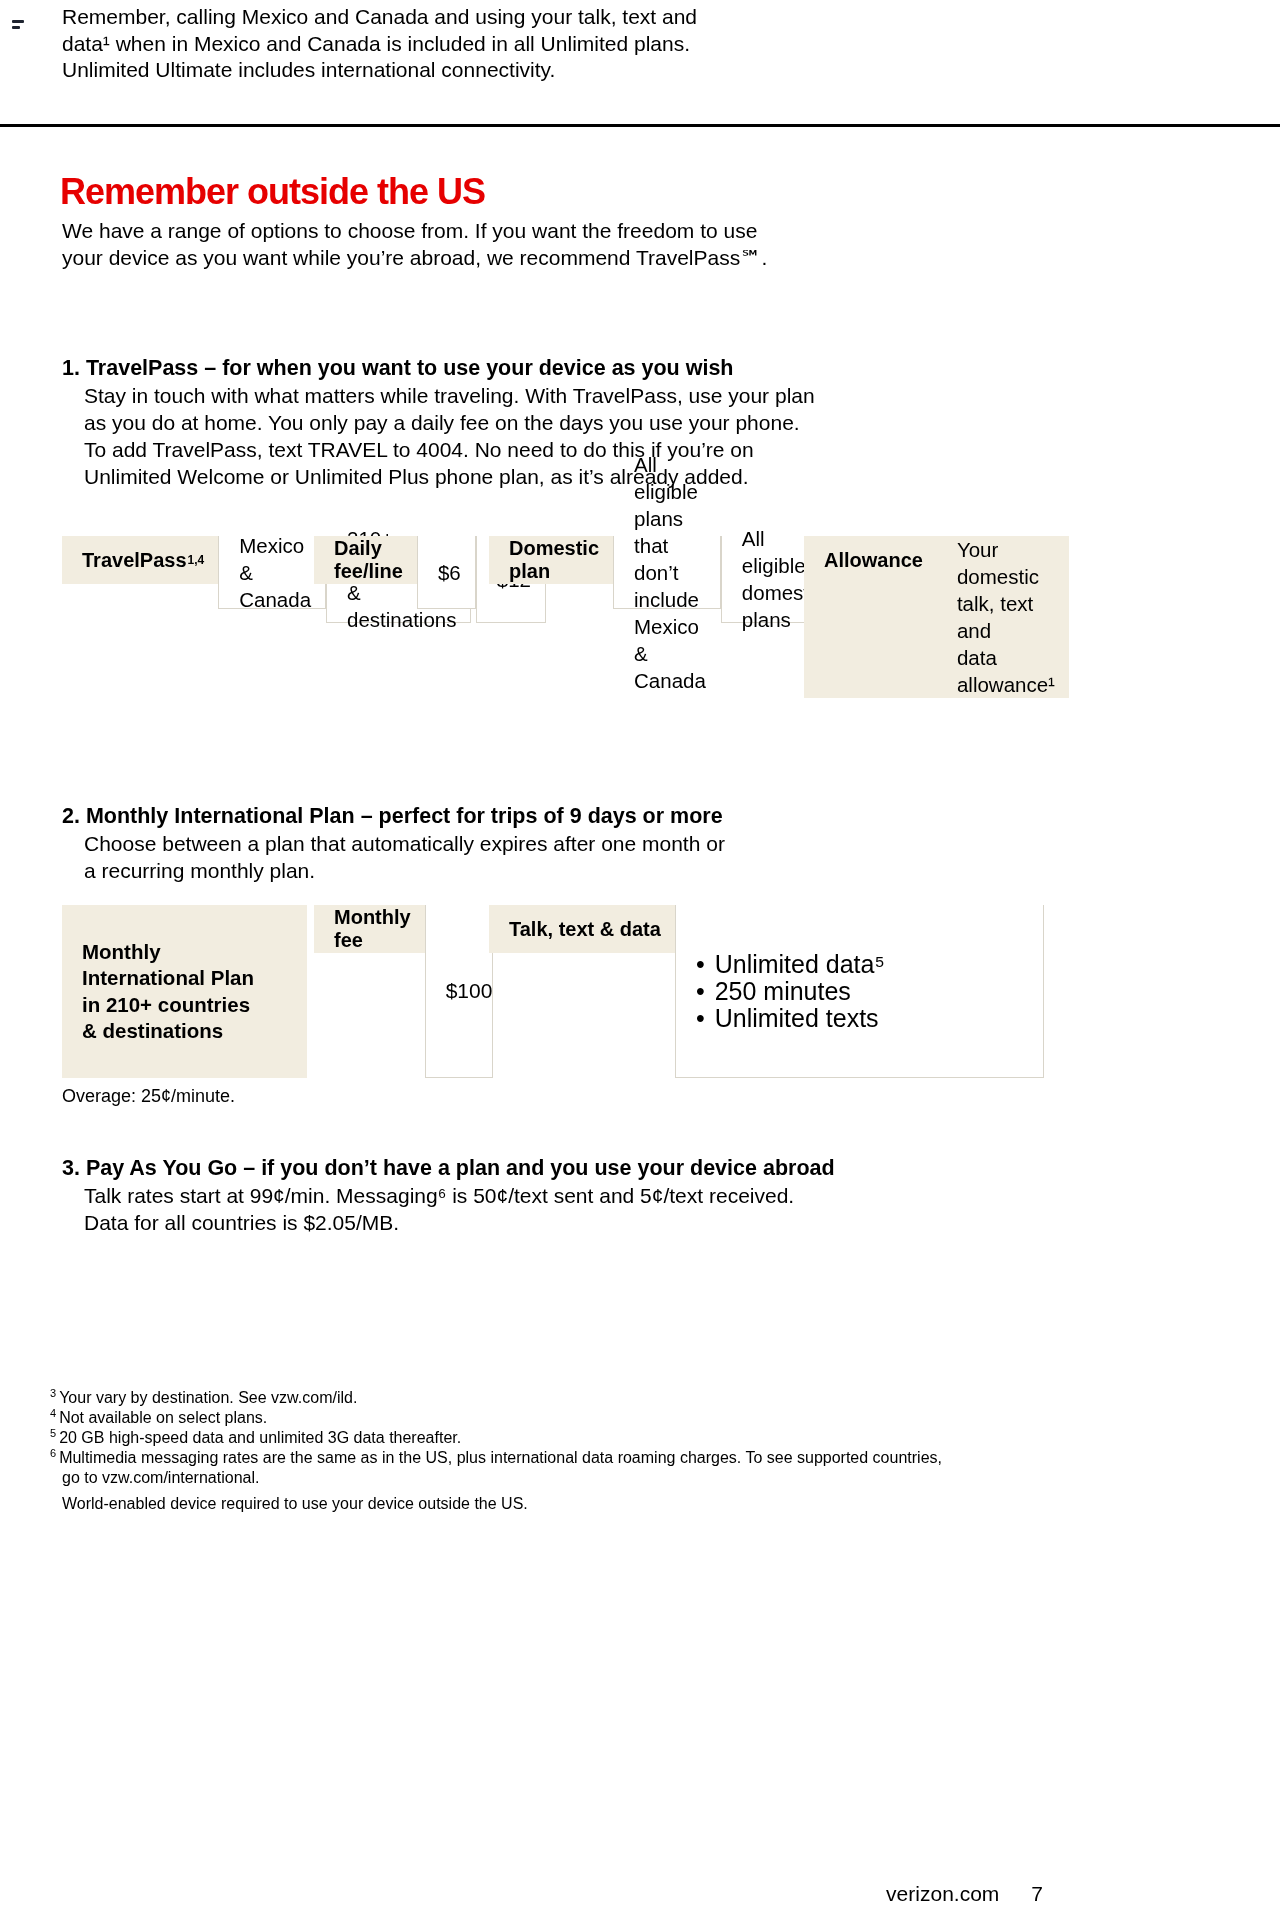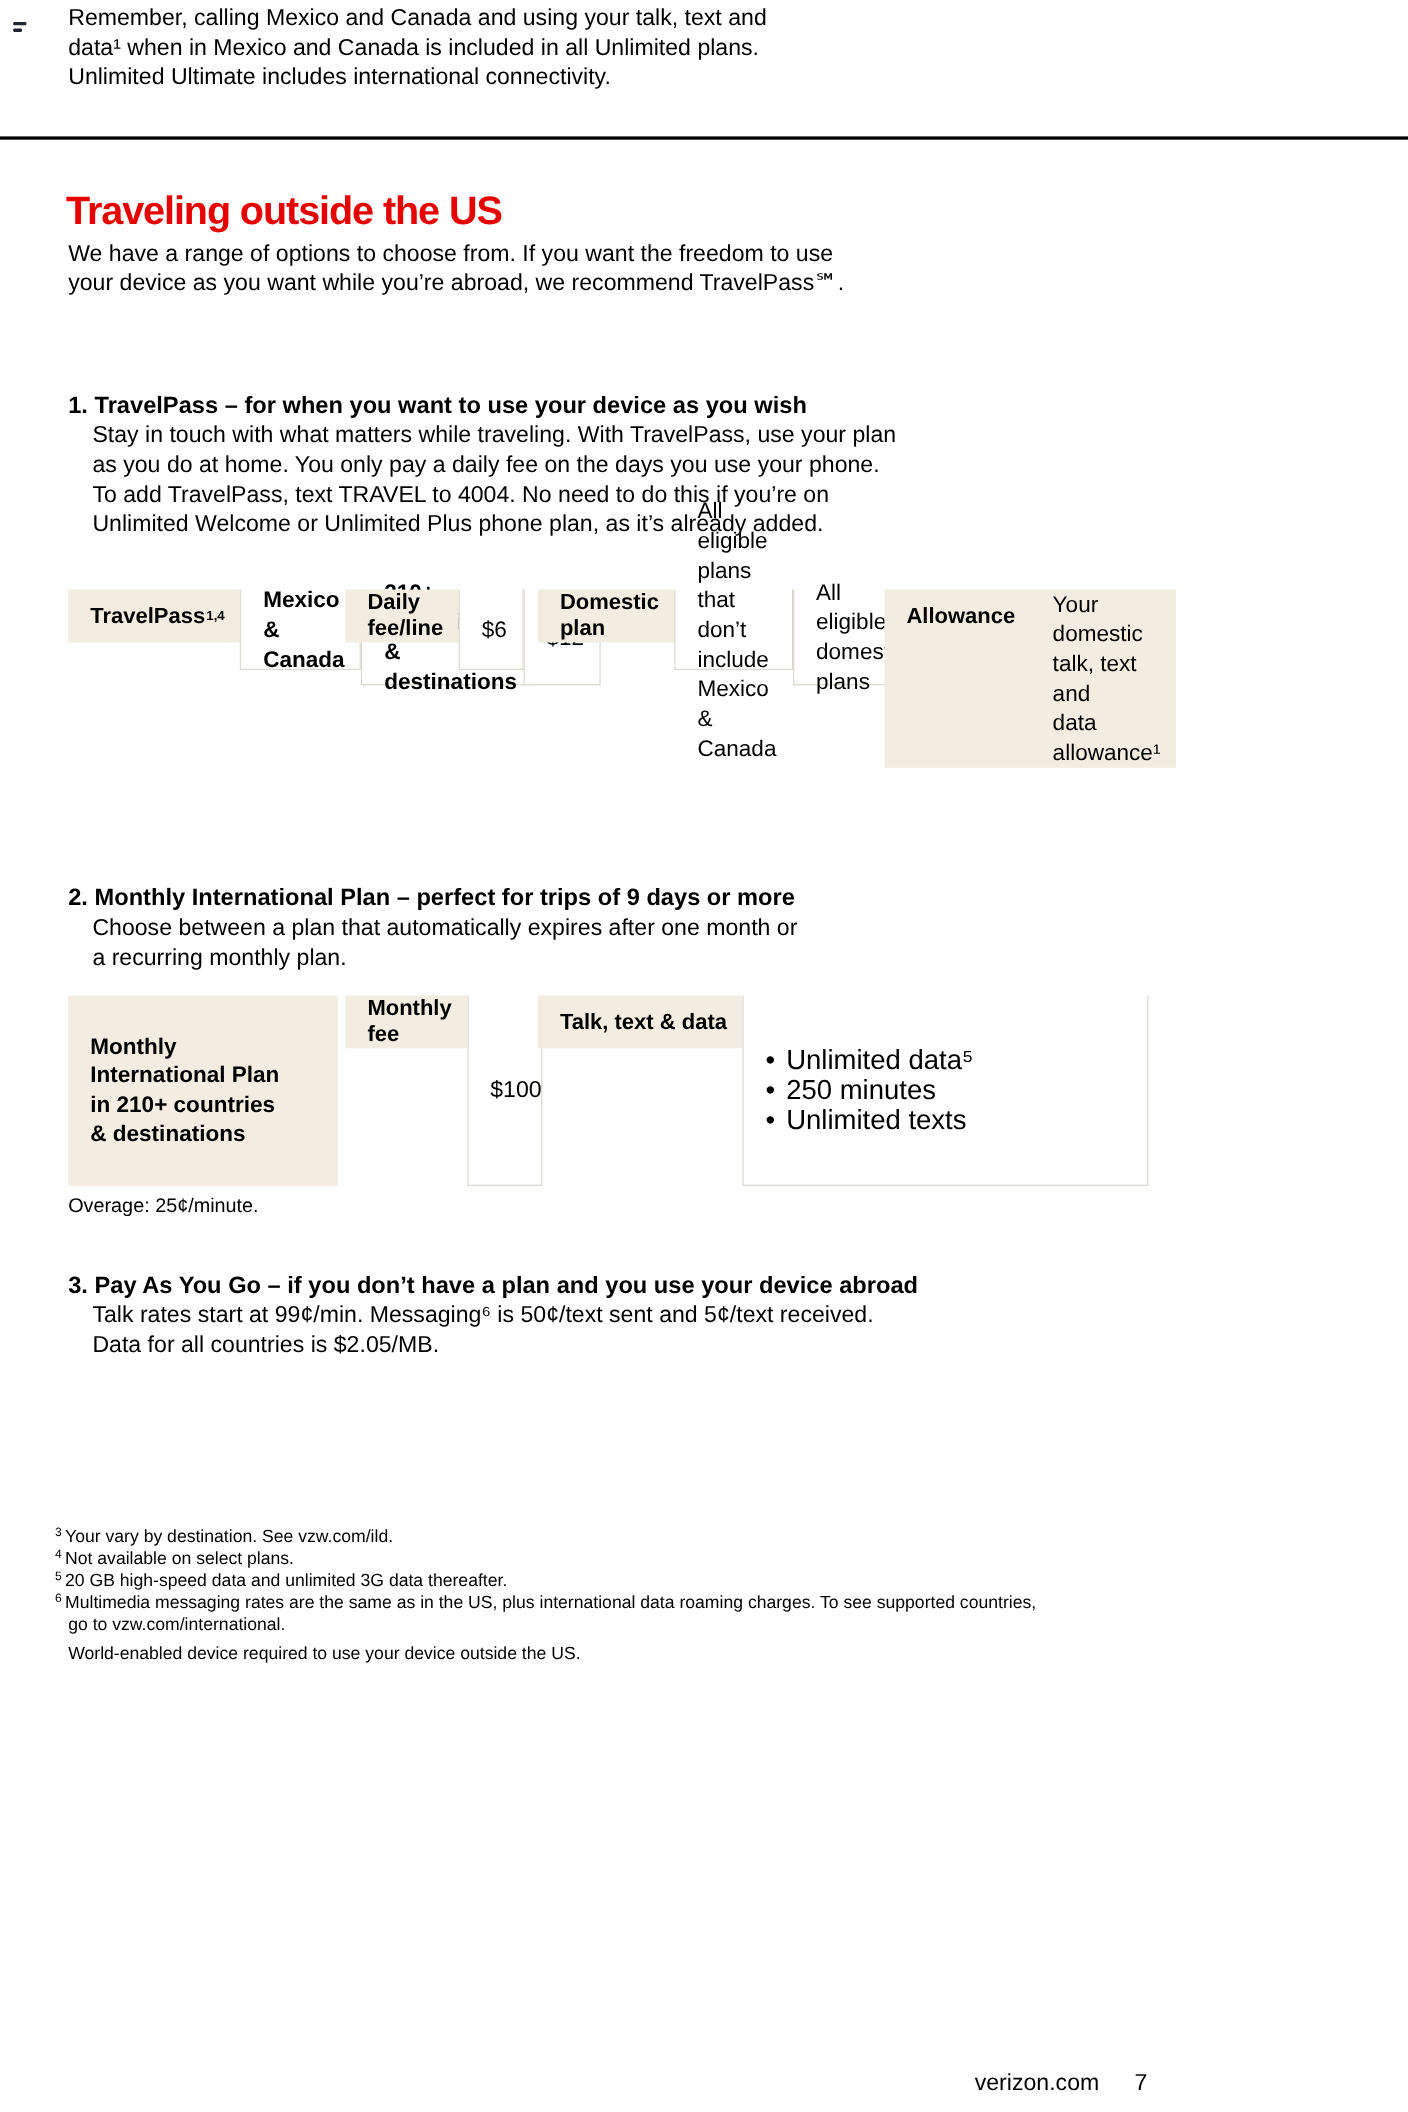--- a/index.html
+++ b/index.html
@@ -69,21 +69,21 @@
   .td {
     background: #fff;
     border: 1px solid #d9d5ca; border-top: none;
     display: flex; align-items: center;
     padding: 0 14px 0 20px;
     font-size: 20.5px; line-height: 27px;
     white-space: pre-line;
   }
   .r1 { height: 73px; }
   .r2 { height: 87px; }
-  .bold { font-weight: 700; }
+  .bold { font-weight: 400; }
 
   .td-allow {
     flex: 1; display: flex; align-items: center;
     padding: 0 14px 0 20px;
     font-size: 20.5px; line-height: 27px; white-space: pre-line;
     background: transparent; border: none;
   }
 
   
   .label-cell {
@@ -121,21 +121,21 @@
     <div class="bar b1"></div>
     <div class="bar b2"></div>
   </div>
 
   <p class="top-note">Remember, calling Mexico and Canada and using your talk, text and
 data¹ when in Mexico and Canada is included in all Unlimited plans.
 Unlimited Ultimate includes international connectivity.</p>
 
   <hr class="divider">
 
-  <h1 class="title">Traveling outside the US</h1>
+  <h1 class="title">Remember outside the US</h1>
 
   <p class="intro">We have a range of options to choose from. If you want the freedom to use
 your device as you want while you’re abroad, we recommend TravelPass℠.</p>
 
   <section class="sec sec-1">
     <h2 class="sec-title">1. TravelPass – for when you want to use your device as you wish</h2>
     <p class="sec-body">Stay in touch with what matters while traveling. With TravelPass, use your plan
 as you do at home. You only pay a daily fee on the days you use your phone.
 To add TravelPass, text TRAVEL to 4004. No need to do this if you’re on
 Unlimited Welcome or Unlimited Plus phone plan, as it’s already added.</p>

